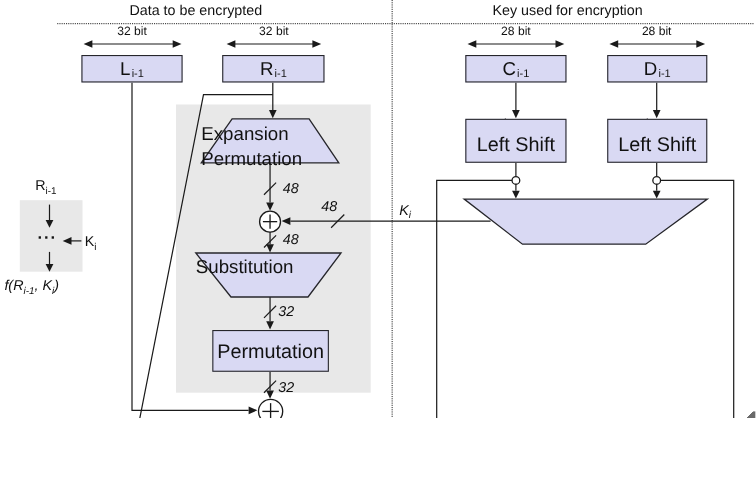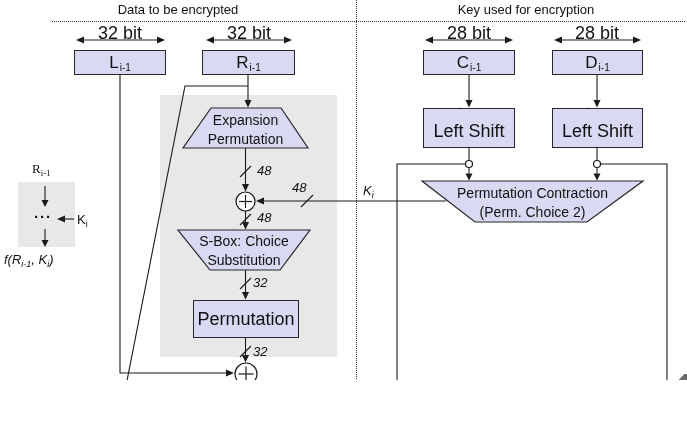--- a/index.html
+++ b/index.html
@@ -12,24 +12,24 @@
   .box{
     position:absolute;z-index:2;background:#d9d9f3;border:1px solid #26262b;
     display:flex;align-items:center;justify-content:center;box-sizing:border-box;
     font-size:17px;color:#111;
   }
   .box .sub{font-size:10px;position:relative;top:5px;margin-left:1px;}
   .bigtext{font-size:18px;}
   .txt{position:absolute;z-index:3;white-space:nowrap;}
   .center{text-align:center;}
   .hdr{font-size:13px;}
-  .bit{font-size:18px;}
+  .bit{font-size:11px;}
   .wlabel{font-size:13px;font-style:italic;}
   .trap-text{
-    position:absolute;z-index:3;font-size:14px;line-height:1.35;text-align:center;
+    position:absolute;z-index:3;font-size:17px;line-height:1.35;
   }
   .dotline-h{position:absolute;z-index:1;border-top:1px dotted #333;height:0;}
   .dotline-v{position:absolute;z-index:1;border-left:1px dotted #333;width:0;}
   .legend-sub{font-size:9px;position:relative;top:3px;}
   .lgd{font-size:13px;}
   .dots{font-size:15px;font-weight:bold;letter-spacing:1px;}
   #corner{
     position:absolute;right:0;bottom:0;width:10px;height:6px;z-index:4;
     background:linear-gradient(135deg, transparent 50%, #6a6a6a 50%);
   }
@@ -137,21 +137,21 @@
       <line x1="239" y1="201.5" x2="252" y2="201.5"></line>
       <circle cx="246" cy="374" r="11"></circle>
       <line x1="246" y1="366.5" x2="246" y2="381.5"></line>
       <line x1="238.5" y1="374" x2="253.5" y2="374"></line>
       <circle cx="469" cy="164" r="3.5"></circle>
       <circle cx="597" cy="164" r="3.5"></circle>
     </g>
   </svg>
 
   <div class="txt hdr center" style="left:78px;top:2px;width:200px;">Data to be encrypted</div>
-  <div class="txt hdr center" style="left:426px;top:2px;width:200px;">Key used for encryption</div>
+  <div class="txt hdr center" style="left:416px;top:2px;width:200px;">Key used for encryption</div>
 
   <div class="txt bit center" style="left:70px;top:23px;width:100px;">32 bit</div>
   <div class="txt bit center" style="left:199px;top:23px;width:100px;">32 bit</div>
   <div class="txt bit center" style="left:419px;top:23px;width:100px;">28 bit</div>
   <div class="txt bit center" style="left:547px;top:23px;width:100px;">28 bit</div>
 
   <div class="box" style="left:74px;top:50px;width:92px;height:25px;">
     <span>L</span>
       <span class="sub">i-1</span>
   </div>
@@ -194,38 +194,33 @@
   <div class="box" style="left:551px;top:409px;width:91px;height:23px;">
     <span>D</span>
       <span class="sub">i</span>
   </div>
 
   <div class="trap-text" style="left:183px;top:111px;width:125px;">
     <div>Expansion</div>
     <div>Permutation</div>
   </div>
   <div class="trap-text" style="left:178px;top:232px;width:132px;">
-    <div>S-Box: Choice</div>
     <div>Substitution</div>
-  </div>
-  <div class="trap-text" style="left:422px;top:184px;width:221px;">
-    <div>Permutation Contraction</div>
-    <div>(Perm. Choice 2)</div>
   </div>
 
   <div class="txt wlabel" style="left:257px;top:163px;">48</div>
   <div class="txt wlabel" style="left:292px;top:180px;">48</div>
   <div class="txt wlabel" style="left:257px;top:210px;">48</div>
   <div class="txt wlabel" style="left:253px;top:275px;">32</div>
   <div class="txt wlabel" style="left:253px;top:344px;">32</div>
   <div class="txt wlabel" style="left:363px;top:183px;">
     <span>K</span><span class="legend-sub">i</span>
   </div>
 
-  <div class="txt lgd" style="left:32px;top:161px;font-family:Liberation Serif, serif;">
+  <div class="txt lgd" style="left:32px;top:161px;">
     <span>R</span><span class="legend-sub">i-1</span>
   </div>
   <div class="txt dots" style="left:34px;top:208px;">···</div>
   <div class="txt lgd" style="left:77px;top:212px;">
     <span>K</span><span class="legend-sub">i</span>
   </div>
   <div class="txt lgd" style="left:4px;top:252px;font-style:italic;">
     <span>f(R</span><span class="legend-sub">i-1</span><span>, K</span><span class="legend-sub">i</span><span>)</span>
   </div>
 

